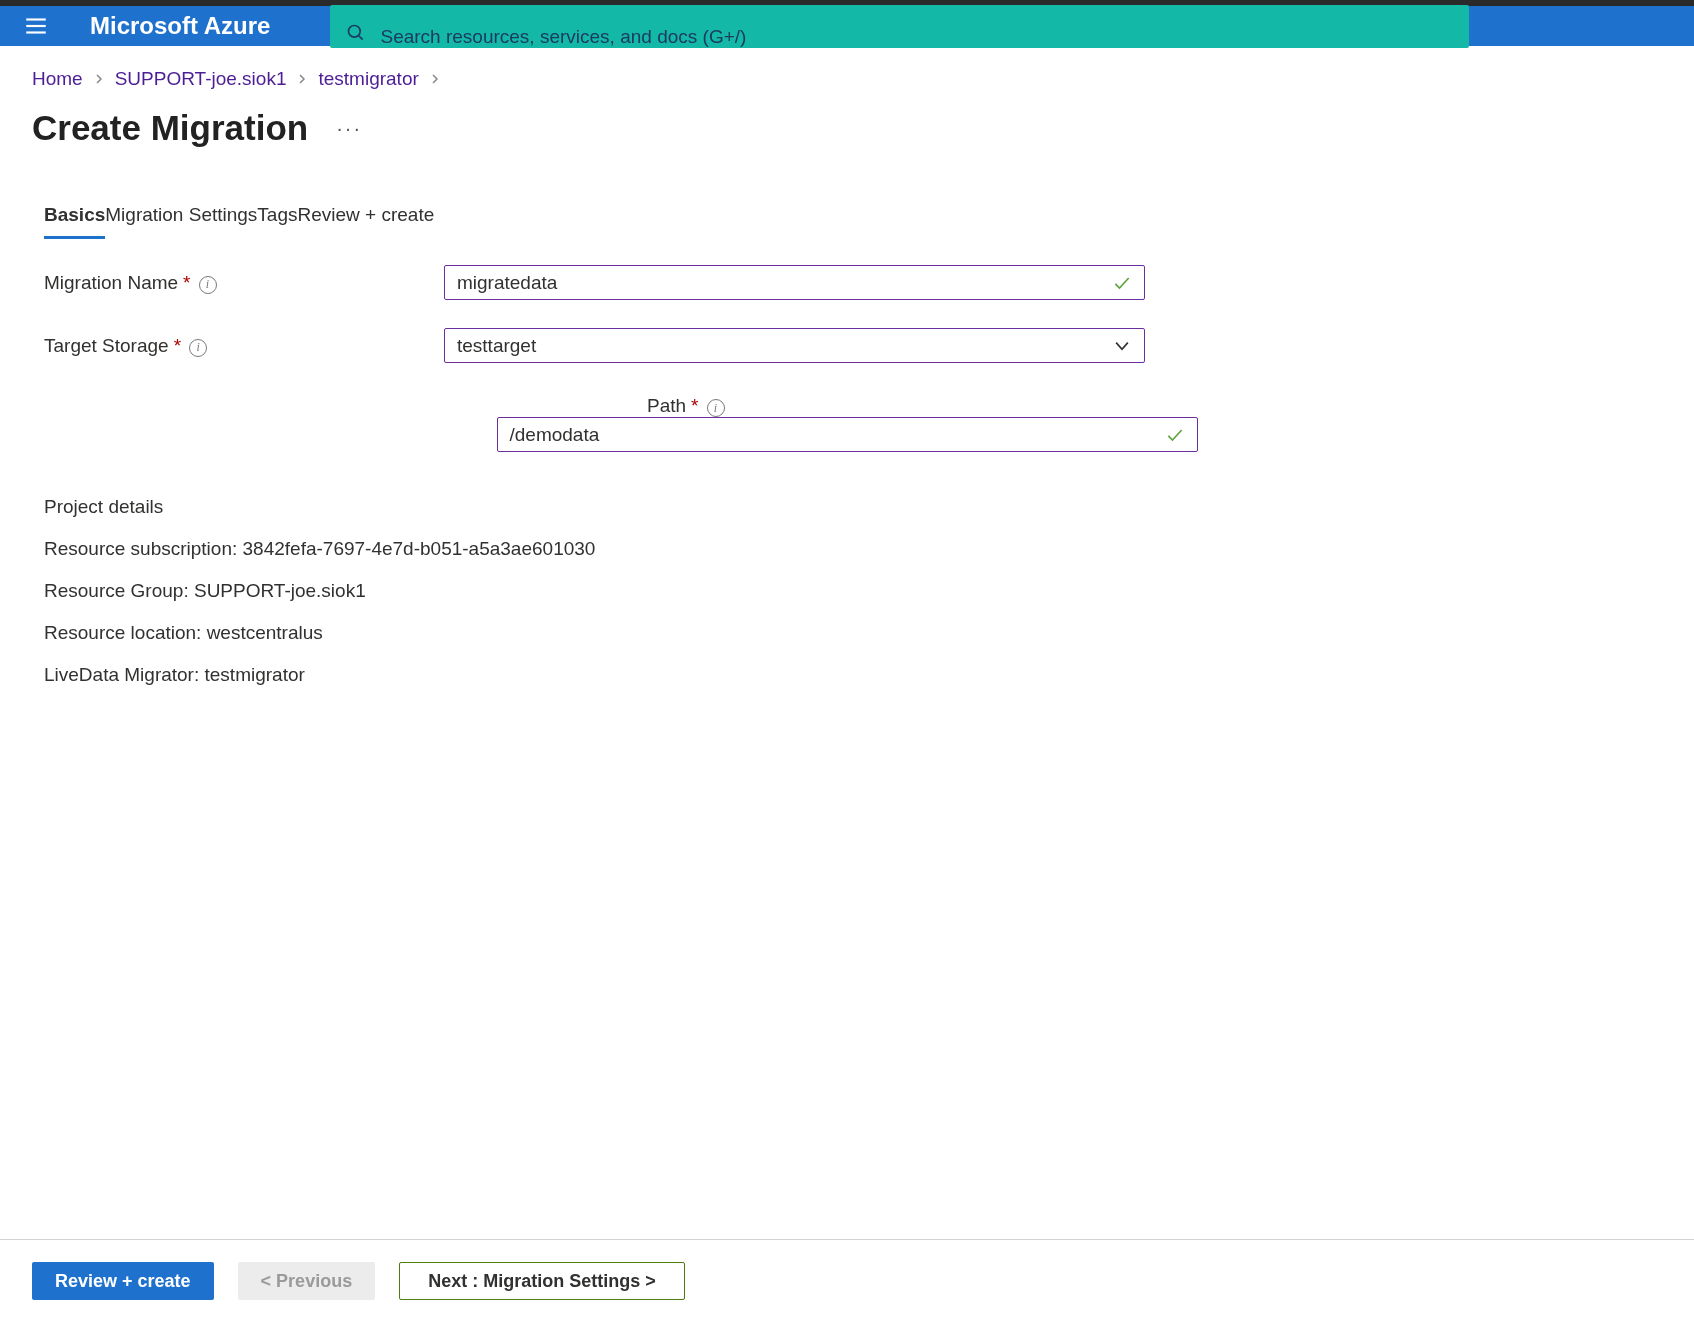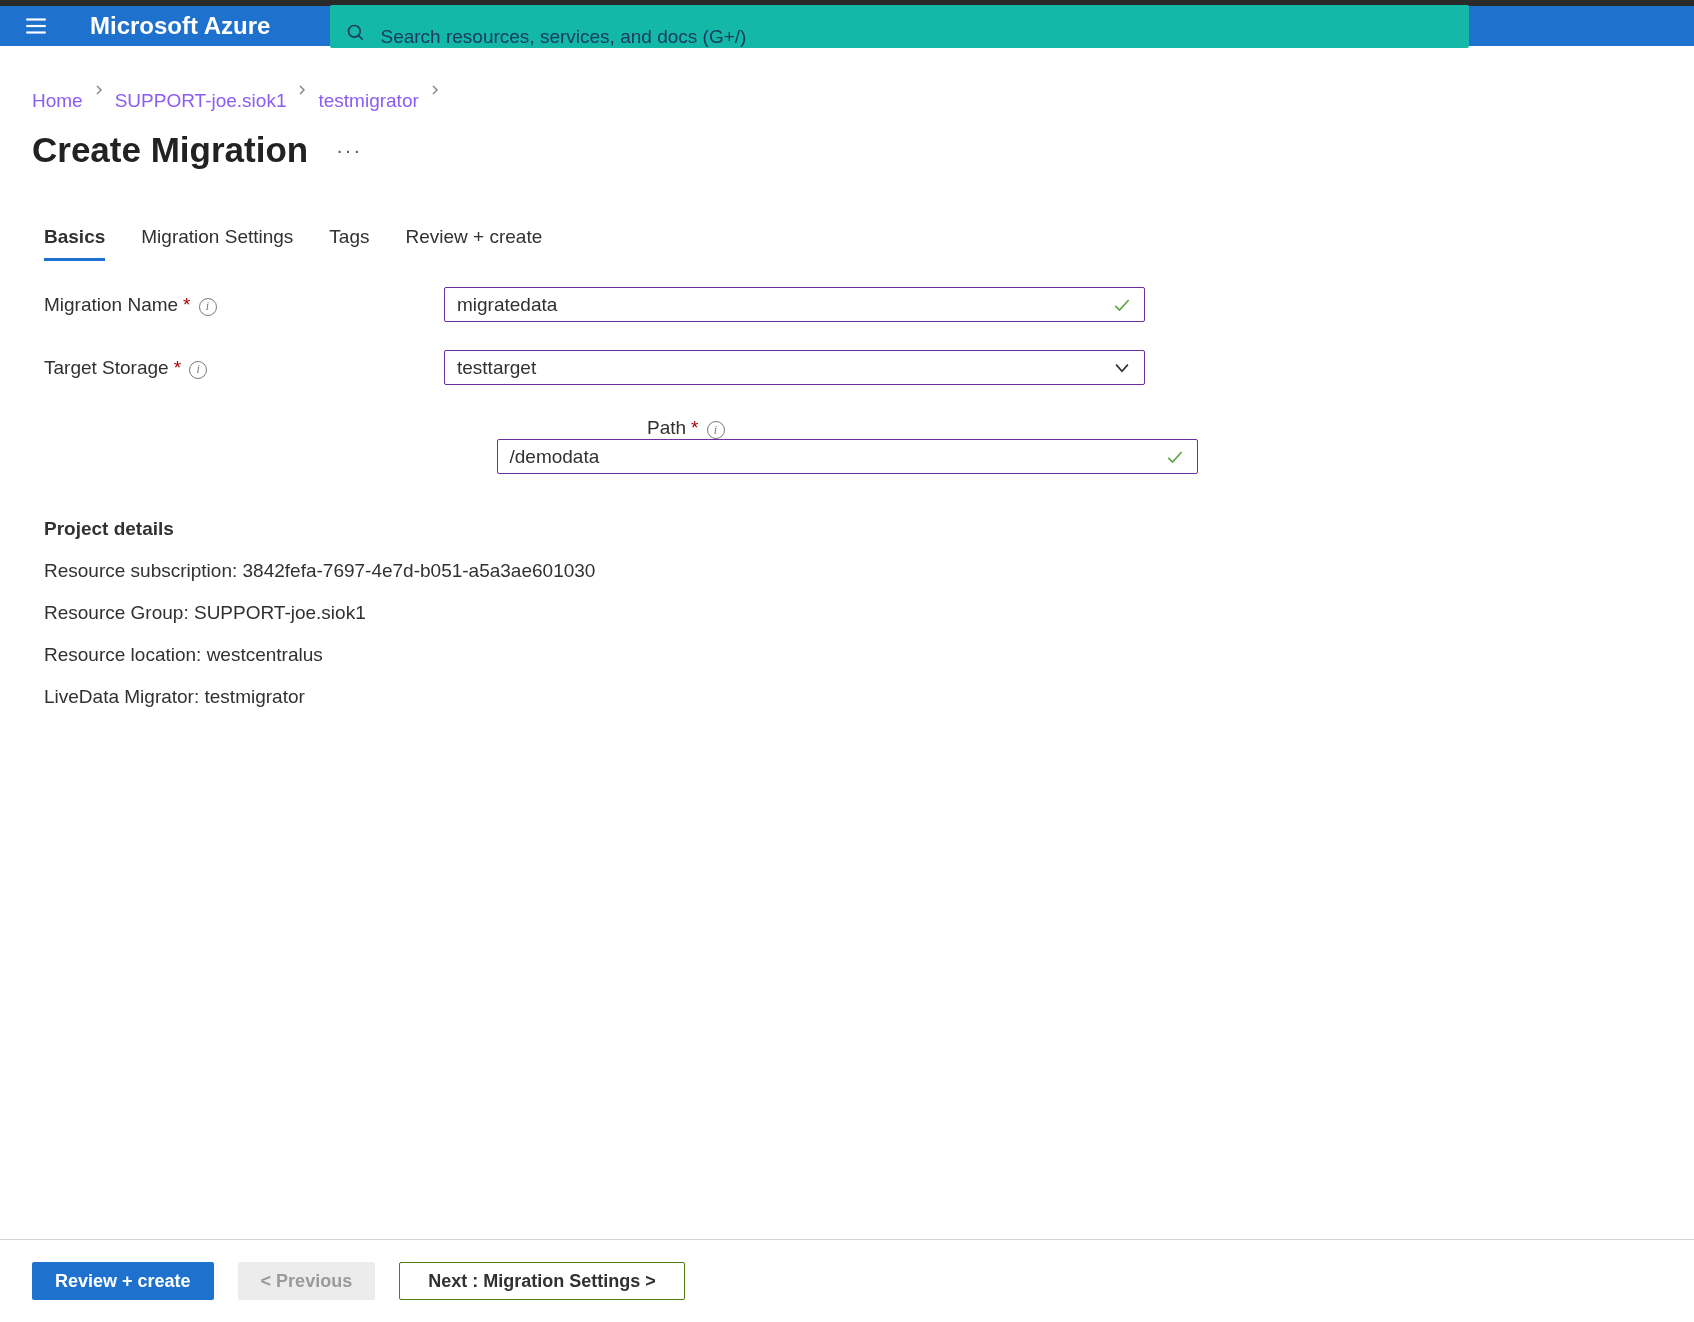--- a/index.html
+++ b/index.html
@@ -63,21 +63,21 @@
     color: #1b3b63;
   }
   .search-wrap input::placeholder { color: #1b3b63; }
   
   .crumbs {
     display: flex;
     align-items: center;
     padding: 22px 32px 6px 32px;
     font-size: 19px;
   }
-  .crumb-item { color: #8b5cf6; cursor: pointer; margin-top: 22px; }
+  .crumb-item { color: #4c1d95; cursor: pointer; }
   .crumb-sep {
     margin: 0 10px;
     color: #888;
     display: inline-flex;
     align-items: center;
   }
   .crumb-sep svg { width: 12px; height: 12px; }
   
   .title-row {
     display: flex;
@@ -92,21 +92,20 @@
   .more-btn {
     margin-left: 28px;
     cursor: pointer;
     color: #555;
     font-size: 20px;
     letter-spacing: 2px;
   }
   
   .tabs {
     display: flex;
-    gap: 36px;
     padding: 40px 44px 0 44px;
     border-bottom: 0;
   }
   .tab {
     font-size: 19px;
     padding-bottom: 10px;
     cursor: pointer;
     color: #323130;
   }
   .tab.active {
@@ -163,21 +162,21 @@
     display: flex;
     align-items: center;
   }
   .check-ic svg { width: 20px; height: 20px; }
   .chevron-ic svg { width: 20px; height: 20px; }
   
   .gap-extra { margin-top: 32px; flex-direction: column; }
   
   .section-title {
     font-size: 19px;
-    font-weight: 700;
+    font-weight: 400;
     padding: 16px 60px 6px 44px;
   }
   .detail-line {
     padding: 14px 44px 6px 44px;
     font-size: 19px;
   }
   
   .footer {
     position: absolute;
     left: 0; right: 0; bottom: 0;

